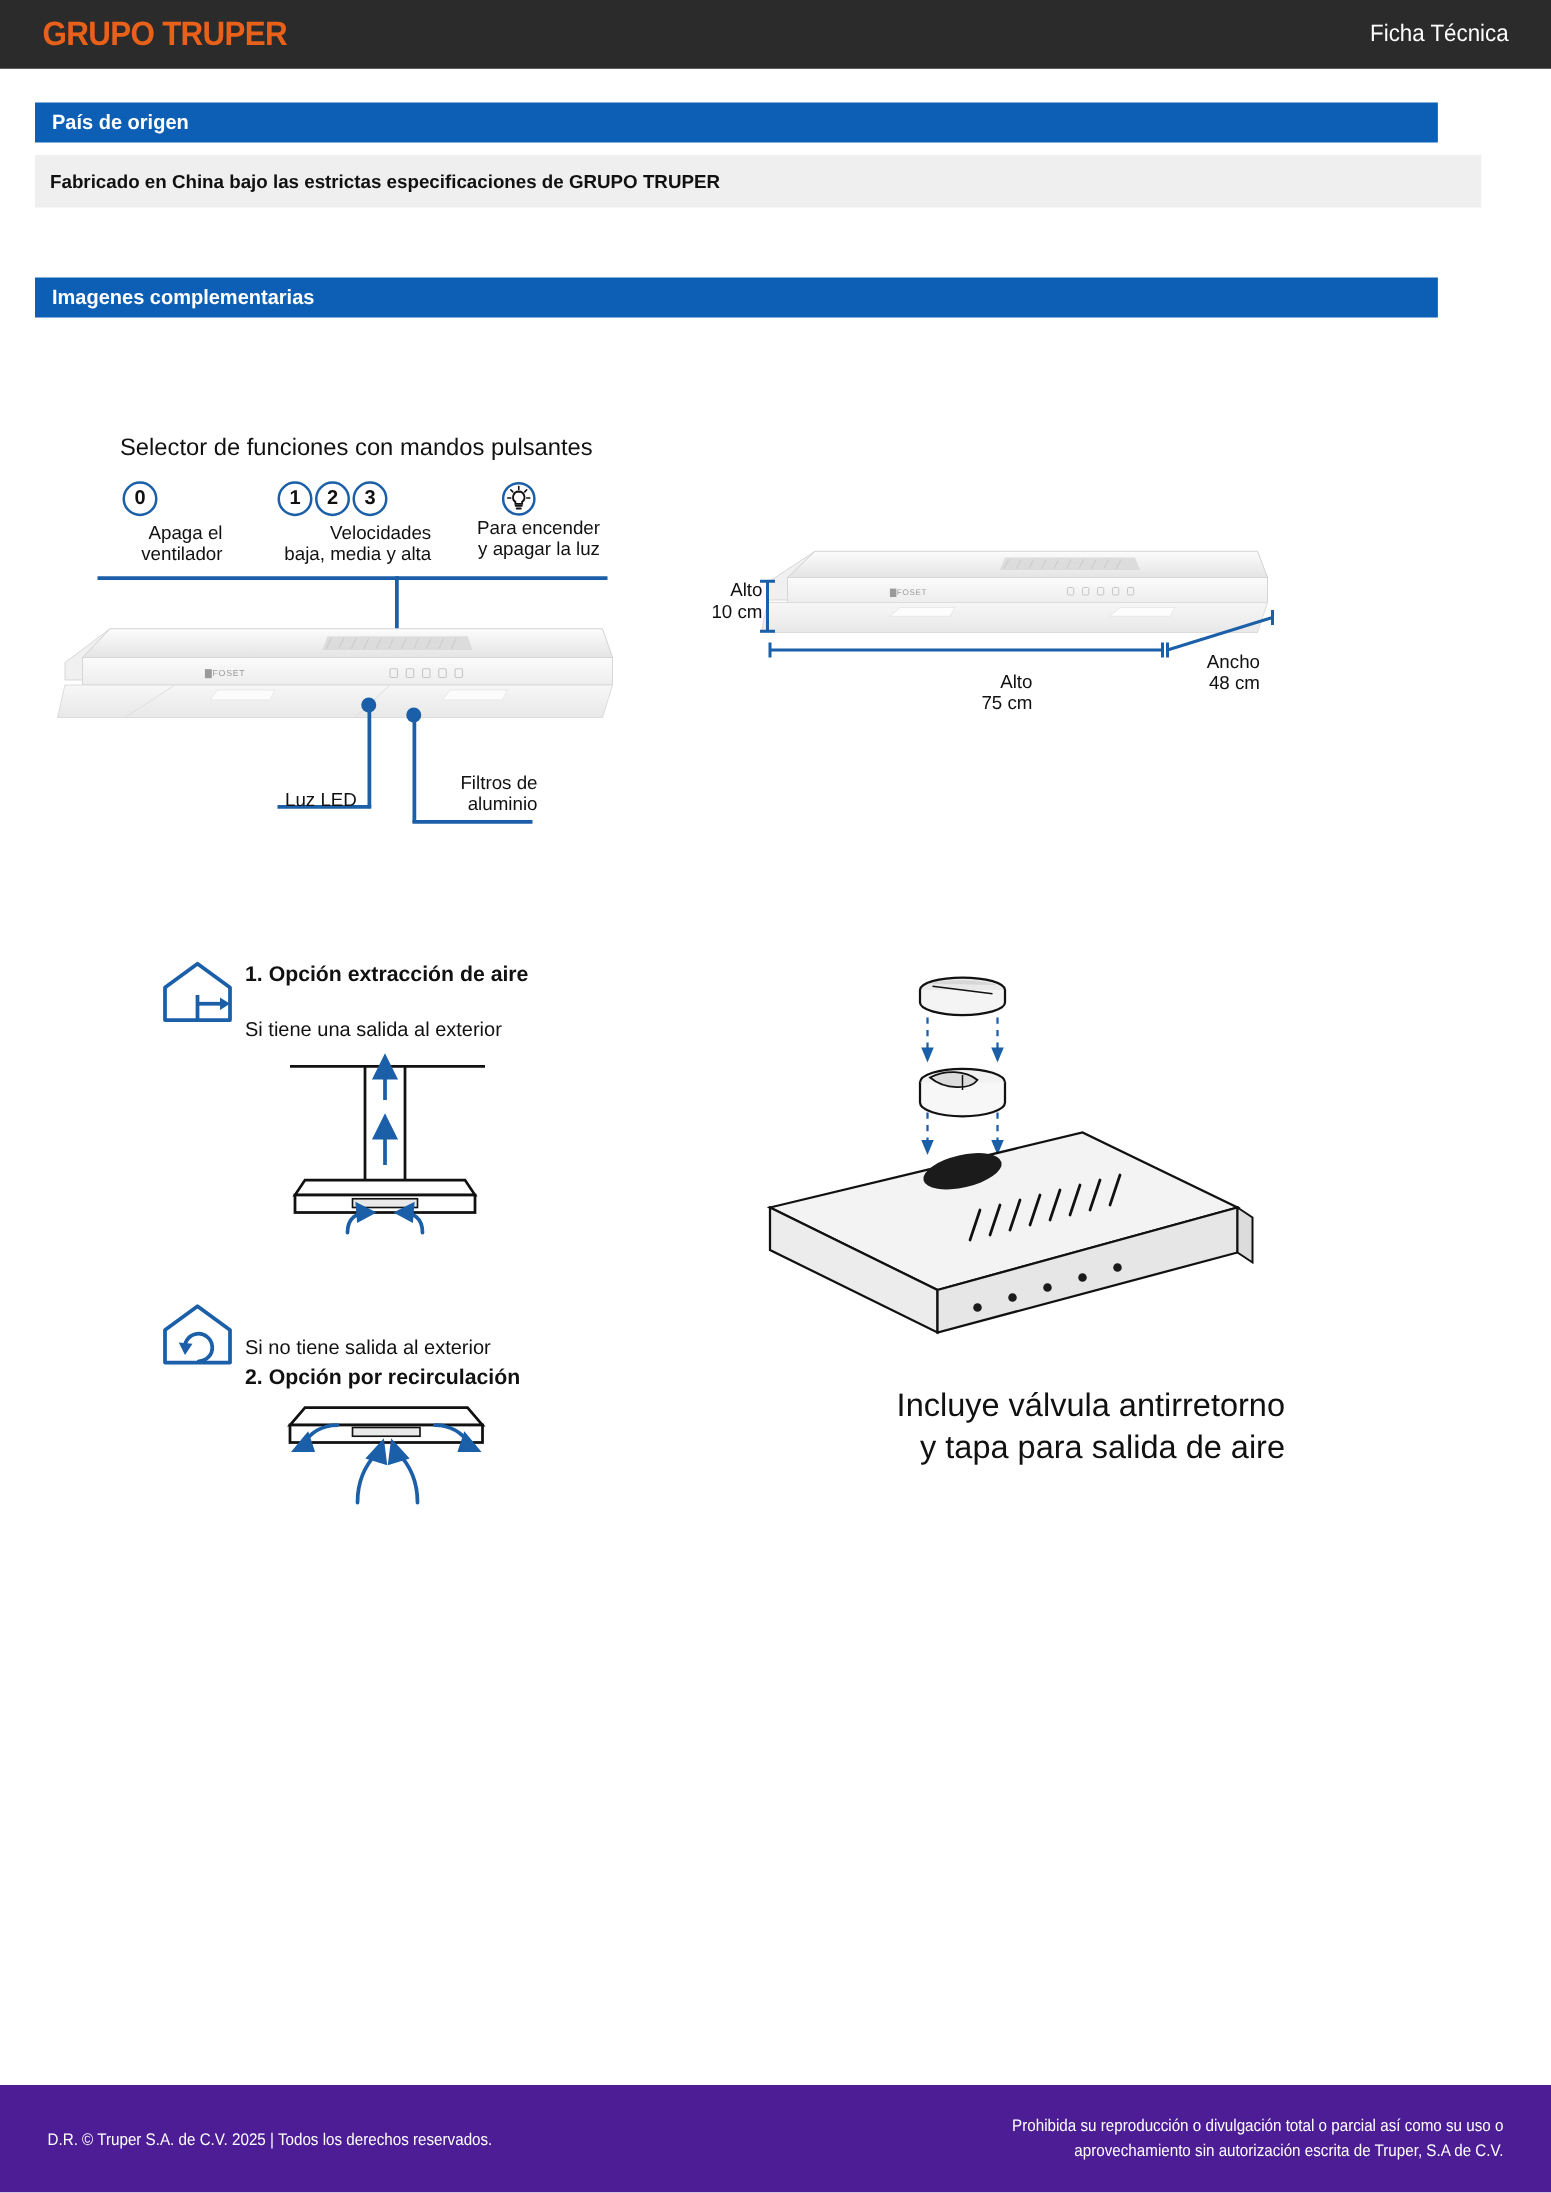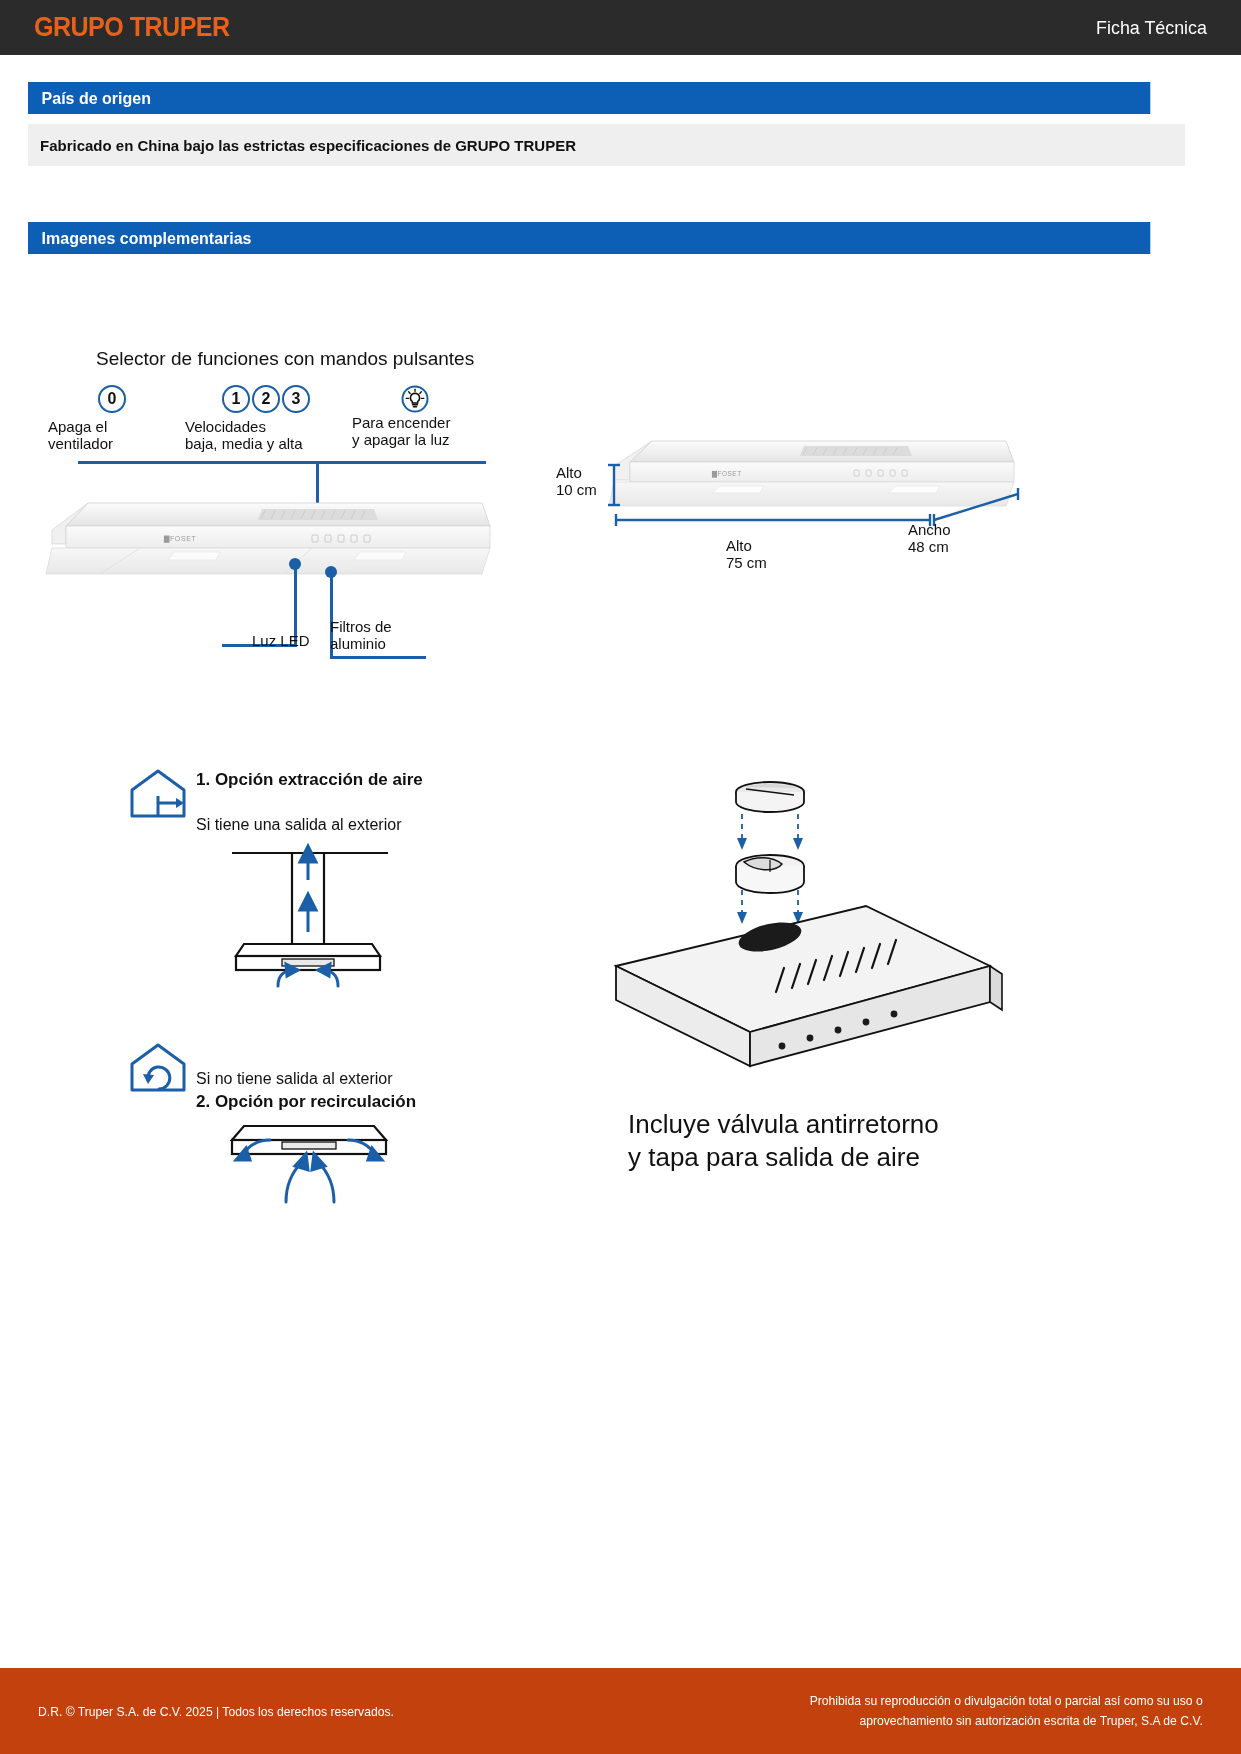--- a/index.html
+++ b/index.html
@@ -39,21 +39,21 @@
   }
   .sec-body {
     position: absolute; left: 28px; width: 1157px;
     background: #EFEFEF; color: #111;
     display: flex; align-items: center; padding-left: 12px;
     font-size: 15px; font-weight: 700;
   }
 
   
   .dx { position: absolute; color: #111; font-size: 15px; line-height: 1.14; }
-  .dx.c { text-align: left; }
+  .dx.c { text-align: right; }
   .tit { font-size: 19px; font-weight: 400; color:#111; }
 
   
   .circ {
     position: absolute; width: 28px; height: 28px; border-radius: 50%;
     border: 2px solid #1A5FA8; color: #111;
     display: flex; align-items: center; justify-content: center;
     font-size: 16px; font-weight: 700; background: #fff;
   }
 
@@ -62,21 +62,21 @@
   .vln { width: 3px; }
   .hln { height: 3px; }
   .dot {
     position: absolute; width: 12px; height: 12px; border-radius: 50%;
     background: #1A5FA8;
   }
 
   
   .footer {
     position: absolute; left: 0; bottom: 0; width: 1241px; height: 86px;
-    background: #c2410c; color: #fff;
+    background: #4c1d95; color: #fff;
     display: flex; align-items: center; justify-content: space-between;
     padding: 0 38px;
   }
   .foot-l { font-size: 13.5px; transform: scaleX(0.9); transform-origin:left center;}
   .foot-r { font-size: 13.5px; text-align: right; line-height: 1.45;
             transform: scaleX(0.9); transform-origin:right center;}
 
   svg { display: block; overflow: visible; }
 </style>
 </head>
@@ -186,21 +186,21 @@
       <rect x="281" y="35" width="6" height="7" rx="1"></rect>
       <rect x="294" y="35" width="6" height="7" rx="1"></rect>
       <rect x="307" y="35" width="6" height="7" rx="1"></rect>
       <rect x="320" y="35" width="6" height="7" rx="1"></rect>
     </g>
   </svg>
 
   <div class="dot" style="left:289px; top:558px;"></div>
   <div class="ln vln" style="left:294px; top:564px; height:82px;"></div>
   <div class="ln hln" style="left:222px; top:644px; width:75px;"></div>
-  <div class="dx" style="left:228px; top:632px;margin-left:24px;">Luz LED</div>
+  <div class="dx" style="left:228px; top:632px;">Luz LED</div>
 
   <div class="dot" style="left:325px; top:566px;"></div>
   <div class="ln vln" style="left:330px; top:572px; height:86px;"></div>
   <div class="ln hln" style="left:330px; top:656px; width:96px;"></div>
   <div class="dx c" style="left:330px; top:618px; width:100px;">
     <div>Filtros de</div>
     <div>aluminio</div>
   </div>
 
   <svg style="position:absolute; left:608px; top:438px;" width="412" height="82" viewBox="0 0 412 82">

